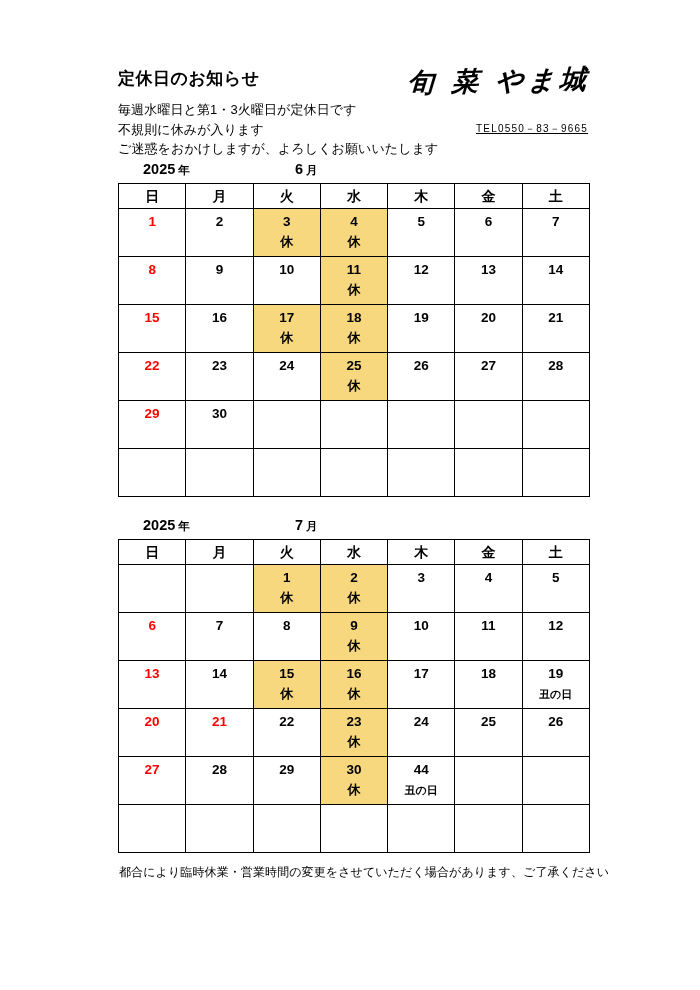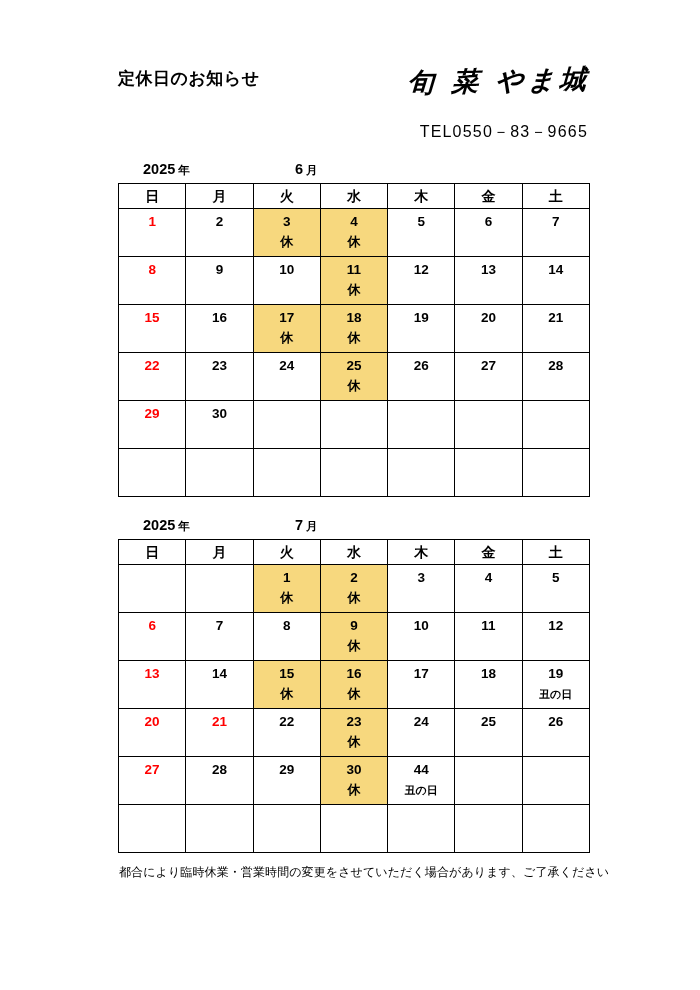--- a/index.html
+++ b/index.html
@@ -61,24 +61,25 @@
     font-weight: bold;
     letter-spacing: 4px;
     white-space: nowrap;
     transform: skewX(-4deg) rotate(-1.2deg);
     font-style: italic;
   }
   .tel {
     position: absolute;
     right: 0px;
     top: 55px;
-    font-size: 16px;
+    font-size: 10px;
     letter-spacing: 1.2px;
     white-space: nowrap;
     font-weight: 500;
+    text-decoration: underline;
   }
 
   
   .cal-block {
     position: absolute;
     left: 118px;
     width: 464px;
   }
   #cal-june { top: 152px; }
   #cal-july { top: 508px; }
@@ -173,20 +174,25 @@
   }
 </style>
 </head>
 <body>
 
 <div class="page">
 
   <div class="header">
     <div class="notice-title">定休日のお知らせ</div>
 
+    <div class="notice-lines">
+      <div class="notice-line">毎週水曜日と第1・3火曜日が定休日です</div>
+      <div class="notice-line">不規則に休みが入ります</div>
+      <div class="notice-line">ご迷惑をおかけしますが、よろしくお願いいたします</div>
+    </div>
 
     <div class="brand">旬 菜 やま城</div>
 
     <div class="tel">TEL0550－83－9665</div>
   </div>
 
   <div class="cal-block" id="cal-june">
     <div class="cal-caption">
       <span class="cal-year"><span>2025</span><span class="unit">年</span></span>
       <span class="cal-month"><span>6</span><span class="unit">月</span></span>

